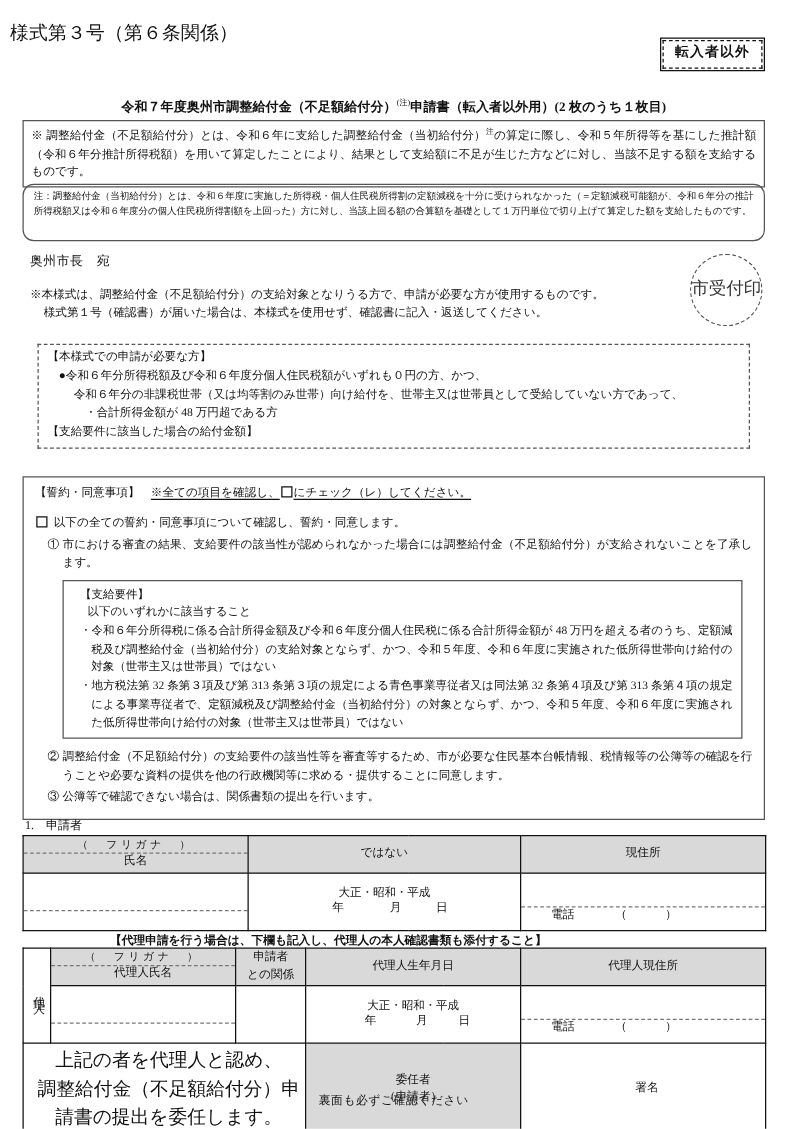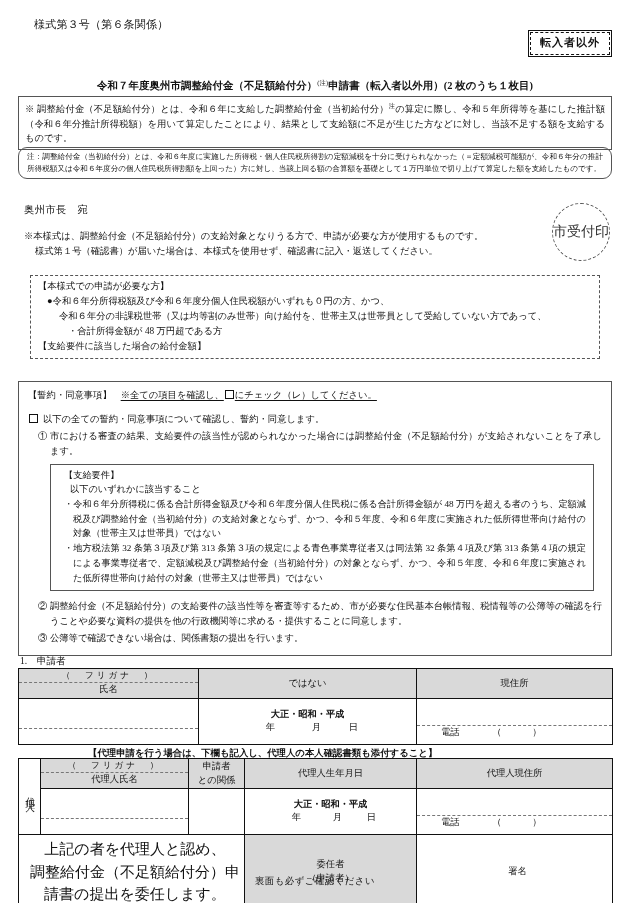--- a/index.html
+++ b/index.html
@@ -21,23 +21,23 @@
     position: relative;
     width: 630px;
     height: 903px;
     padding: 0;
     box-sizing: border-box;
   }
 
   
   .form-no {
     position: absolute;
-    left: 34px;
+    left: 8px;
     top: 17px;
-    font-size: 11px;
+    font-size: 15px;
     letter-spacing: .2px;
   }
   .category-stamp {
     position: absolute;
     right: 18px;
     top: 30px;
     border: 1px solid #111;
     padding: 1px;
   }
   .category-stamp .inner {
@@ -78,21 +78,21 @@
   .box-explain sup { font-size: 6.2px; vertical-align: super; }
 
   .box-note {
     position: absolute;
     left: 18px;
     top: 147px;
     width: 594px;
     box-sizing: border-box;
     border: 1px solid #555;
     border-radius: 9px;
-    padding: 3px 8px 3px 8px;
+    padding: 3px 8px 17px 8px;
     font-size: 7.6px;
     line-height: 1.6;
     text-align: justify;
     text-justify: inter-ideograph;
   }
 
   
   .mayor {
     position: absolute;
     left: 24px;
@@ -204,21 +204,21 @@
     height: 13px;
     font-size: 8.6px;
     letter-spacing: 3px;
   }
   .nm { height: 15px; }
   .vcell { height: 45px; }
   .blank-line {
     height: 14px;
     border-bottom: 1px dashed #777 !important;
   }
-  .era { font-size: 9.2px; font-weight: bold; }
+  .era { font-size: 9.2px; }
   .ymd { letter-spacing: 0; }
   .ymd span { display: inline-block; }
   .tel-line { text-align: left; padding-left: 24px !important; }
   .addr-top { height: 22px; border-bottom: 1px dashed #777 !important; }
 
   .proxy-caption {
     position: absolute;
     left: 88px;
     top: 747px;
     font-size: 9.4px;

